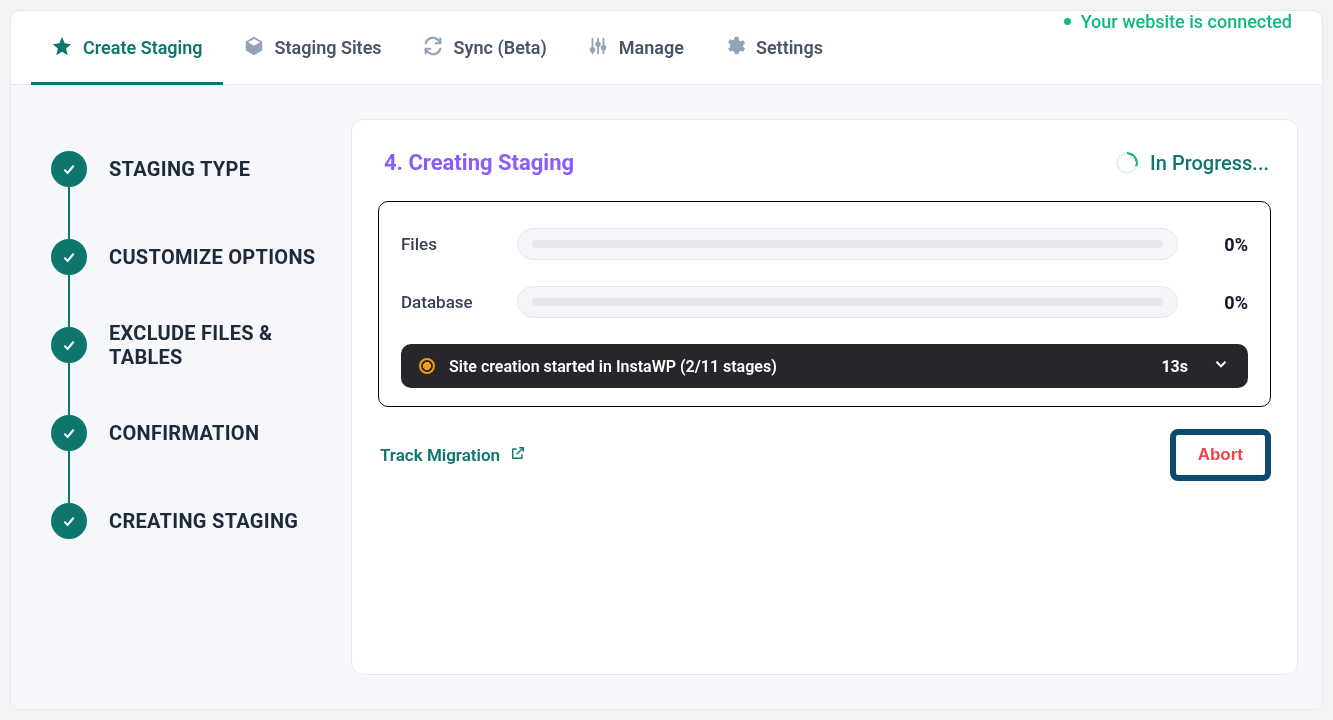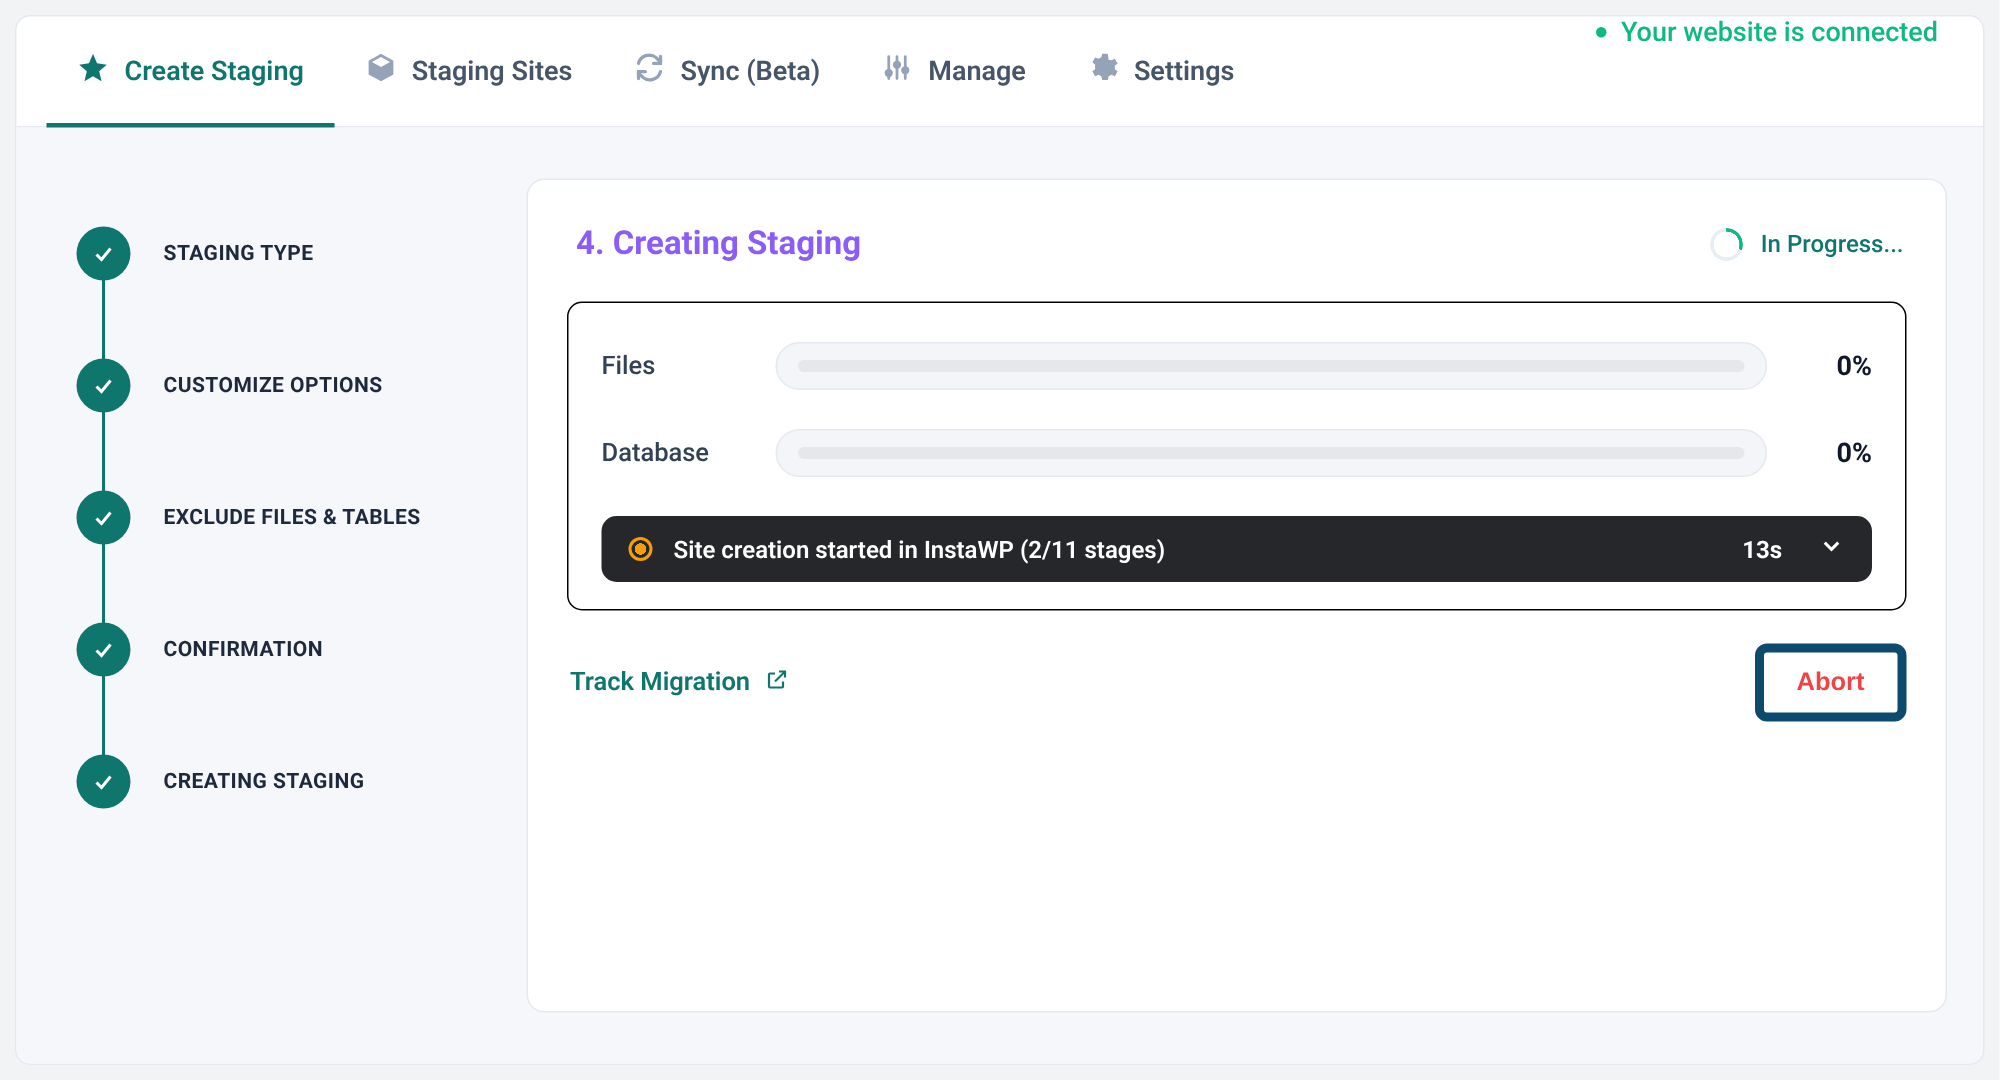--- a/index.html
+++ b/index.html
@@ -102,21 +102,21 @@
     justify-content: center;
     flex: 0 0 auto;
     position: relative;
     z-index: 1;
   }
   .step-bullet svg { width: 16px; height: 16px; stroke: #fff; stroke-width: 3; fill: none; }
   .step-label {
     text-transform: uppercase;
     letter-spacing: .3px;
     font-weight: 700;
-    font-size: 14px;
+    font-size: 20px;
     color: #1e293b;
   }
 
   
   .main {
     flex: 1;
     padding: 34px 24px 34px 0;
   }
   .card {
     background: #fff;
@@ -134,21 +134,21 @@
   .card-title {
     font-size: 22px;
     font-weight: 700;
     color: #8b5cf6;
   }
   .status-pill {
     display: flex;
     align-items: center;
     gap: 12px;
     color: #0f766e;
-    font-size: 16px;
+    font-size: 20px;
     font-weight: 500;
   }
   .spinner {
     width: 22px; height: 22px;
     border-radius: 50%;
     background: conic-gradient(#10b981 0deg 110deg, #e6edf3 110deg 360deg);
     -webkit-mask: radial-gradient(circle, transparent 55%, #000 56%);
     mask: radial-gradient(circle, transparent 55%, #000 56%);
     animation: spin 1.2s linear infinite;
   }

